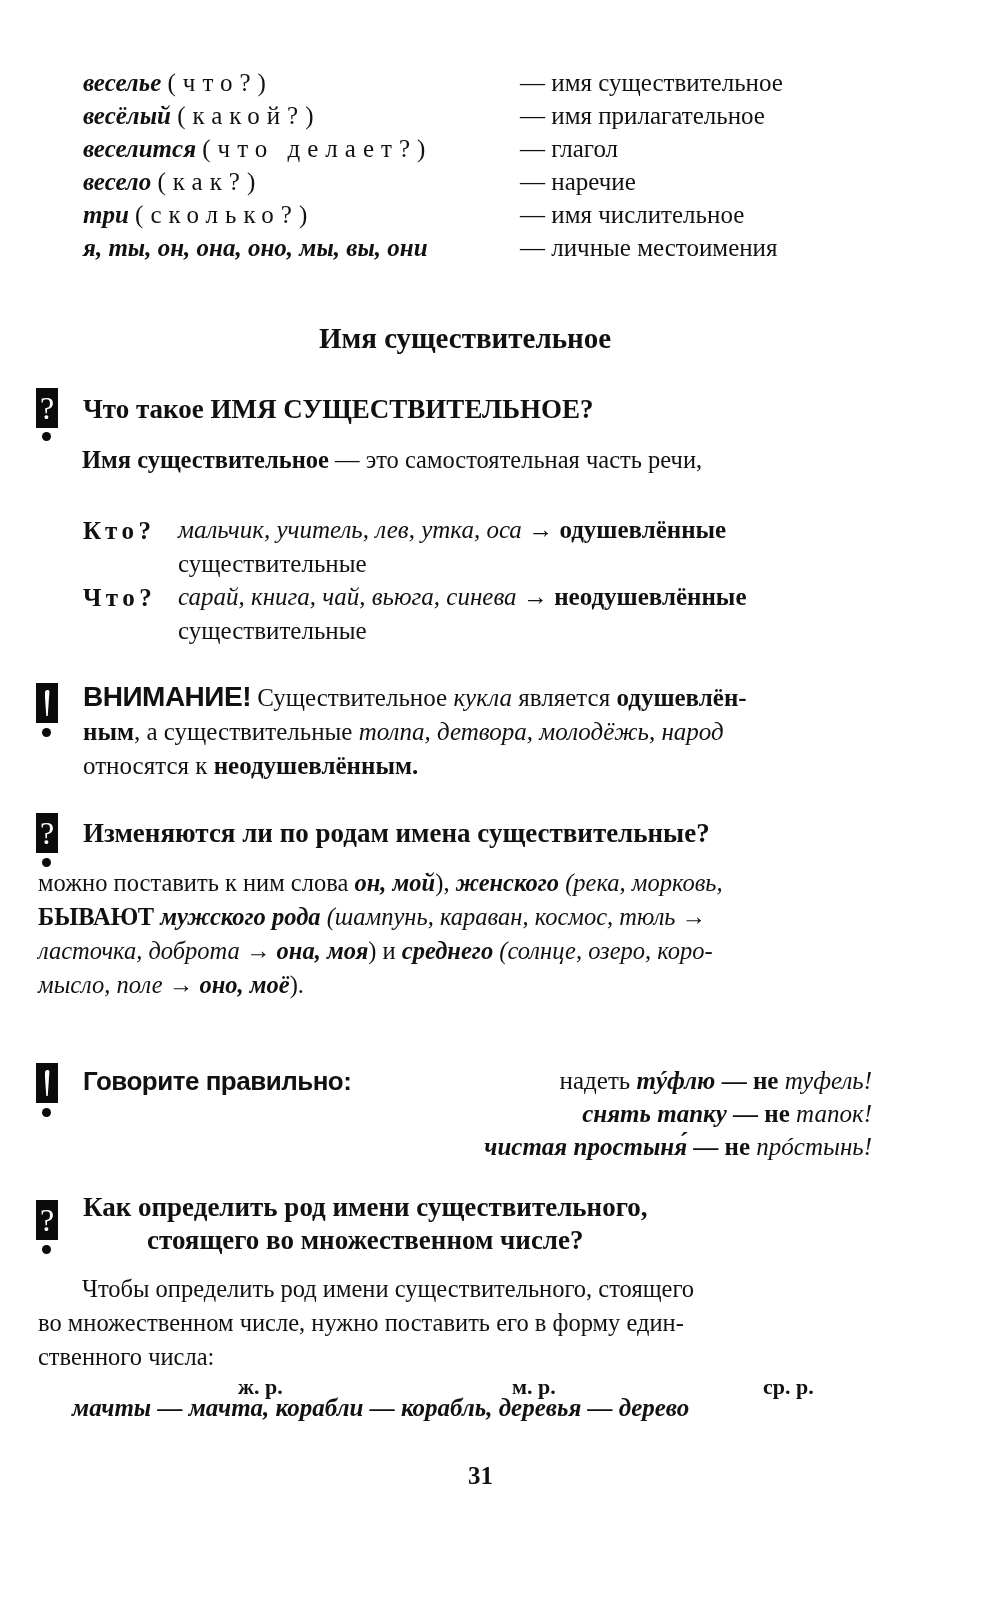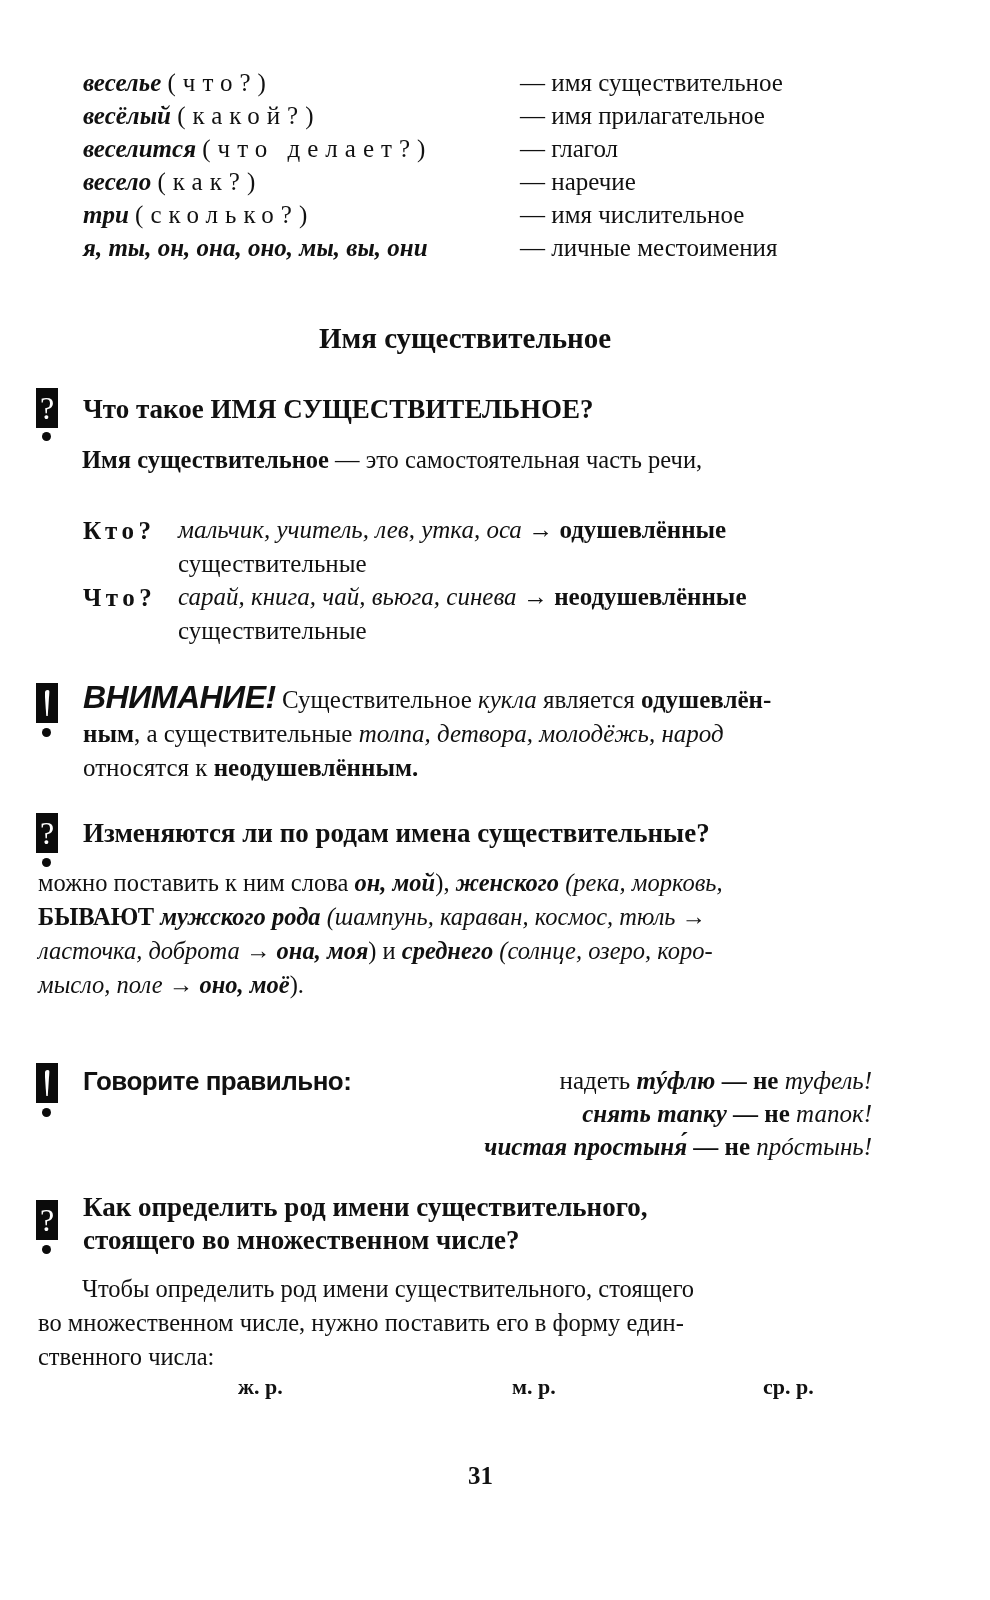--- a/index.html
+++ b/index.html
@@ -23,30 +23,30 @@
 
     
     .icon-box {
       position: absolute; width: 22px; height: 40px; background: #0b0b0b;
       color: #ffffff; display: flex; align-items: center; justify-content: center;
       font-family: "Liberation Serif", serif; font-size: 32px; line-height: 1;
     }
     .icon-dot { position: absolute; width: 9px; height: 9px; border-radius: 50%; background: #0b0b0b; }
     .excl-bar { width: 5px; height: 26px; background: #fff; border-radius: 3px 3px 2px 2px; clip-path: polygon(0 0, 100% 0, 65% 100%, 35% 100%); }
 
-    .q-heading { position: absolute; left: 83px; font-size: 27px; font-weight: bold; line-height: 33px; white-space: nowrap; }
+    .q-heading { position: absolute; left: 83px; font-size: 27px; font-weight: bold; line-height: 33px; white-space: nowrap; text-align: center; }
     .para { position: absolute; left: 38px; width: 838px; font-size: 24.5px; line-height: 34px; }
     .para .line { display: block; white-space: nowrap; }
 
     .ex-label { position: absolute; left: 83px; font-size: 25px; font-weight: bold; letter-spacing: 0.18em; }
     .ex-text { position: absolute; left: 178px; font-size: 25px; line-height: 34px; white-space: nowrap; }
 
     .attn { position: absolute; left: 83px; font-size: 25px; line-height: 34px; }
     .attn .line { display: block; white-space: nowrap; }
-    .attn-label { font-family: "Liberation Sans", "DejaVu Sans", sans-serif; font-weight: bold; font-size: 32px; letter-spacing: -0.5px; font-style: italic; }
+    .attn-label { font-family: "Liberation Sans", "DejaVu Sans", sans-serif; font-weight: bold; font-size: 28px; letter-spacing: -0.5px; }
 
     .say-label { position: absolute; left: 83px; top: 1066px; font-family: "Liberation Sans", "DejaVu Sans", sans-serif; font-weight: bold; font-size: 26px; letter-spacing: -0.5px; }
     .say-line { position: absolute; right: 118px; font-size: 25px; line-height: 34px; white-space: nowrap; text-align: right; }
 
     .gender-tag { position: absolute; font-size: 22px; font-weight: bold; }
     .page-number { position: absolute; left: 440px; top: 1462px; font-size: 25px; font-weight: bold; margin-left: 28px; }
   </style>
 </head>
 <body>
 
@@ -130,15 +130,16 @@
 
   <div class="para" style="top:1272px">
     <span class="line" style="padding-left:44px">Чтобы определить род имени существительного, стоящего</span>
     <span class="line">во множественном числе, нужно поставить его в форму един-</span>
     <span class="line">ственного числа:</span>
   </div>
 
   <div class="gender-tag" style="left:238px;top:1374px">ж. р.</div>
   <div class="gender-tag" style="left:512px;top:1374px">м. р.</div>
   <div class="gender-tag" style="left:763px;top:1374px">ср. р.</div>
+  <div class="abs it b" style="left:72px;top:1394px;font-size:25px">мачты — мачта, корабли — корабль, деревья — дерево</div>
 
   <div class="page-number">31</div>
 </div>
 
 </body></html>

